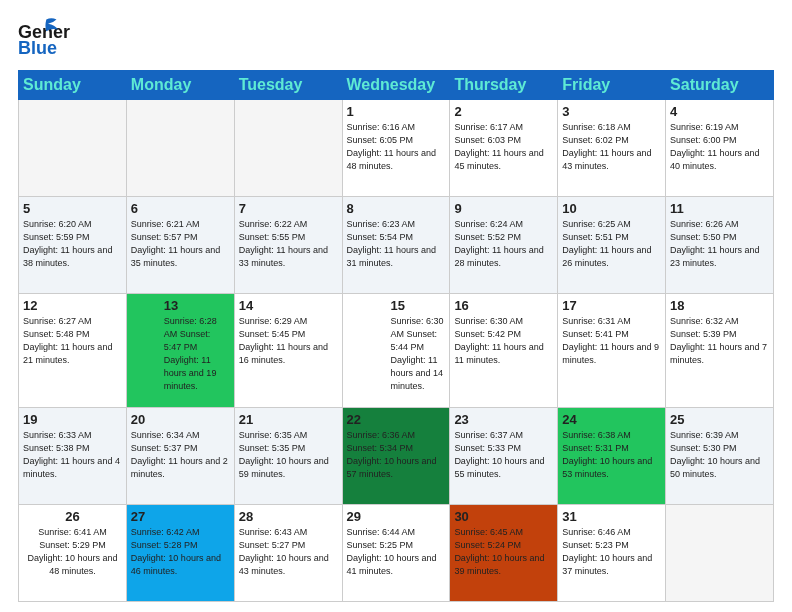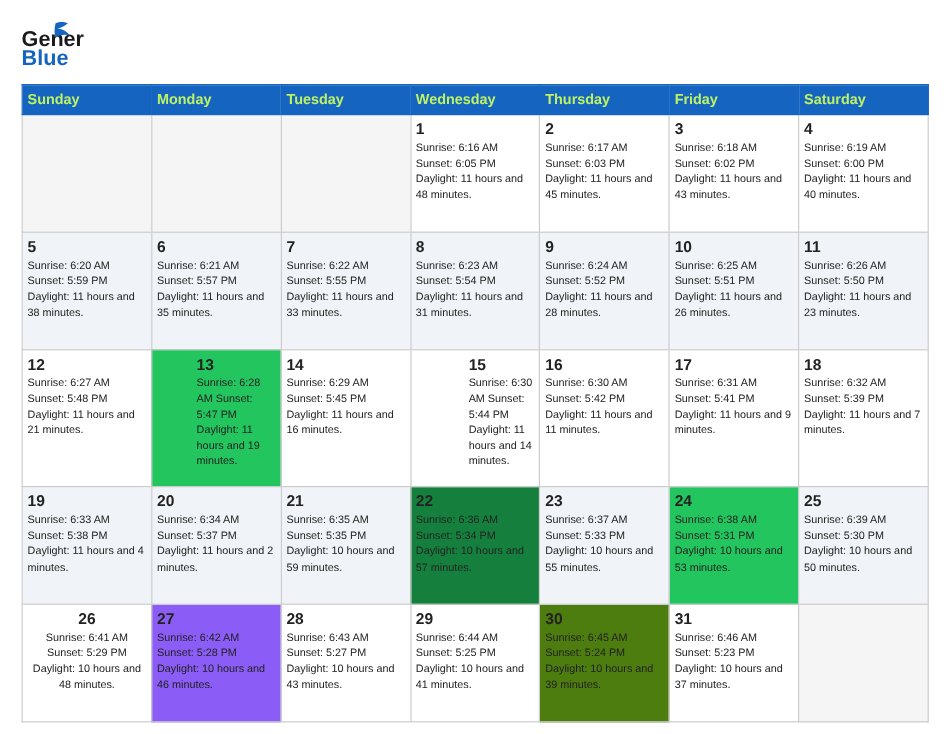--- a/index.html
+++ b/index.html
@@ -38,22 +38,22 @@
       margin-top: 2px;
     }
     .calendar {
       flex: 1;
       border-collapse: collapse;
       width: 100%;
       table-layout: fixed;
     }
     .calendar th {
       background: #1565c0;
-      color: #bef264;
-      font-size: 12px;
+      color: #5eead4;
+      font-size: 16px;
       font-weight: bold;
       padding: 5px 4px;
       text-align: left;
       border: 1px solid #1565c0;
     }
     .calendar td {
       border: 1px solid #ccc;
       vertical-align: top;
       padding: 4px 4px 3px 4px;
       font-size: 9.5px;
@@ -307,42 +307,42 @@
           </td>
         </tr>
         <tr>
           <td style="background: rgb(255, 255, 255); text-align: center;">
             <span class="day-num">26</span>
             <div class="day-info">Sunrise: 6:41 AM
 Sunset: 5:29 PM
 Daylight: 10 hours
 and 48 minutes.</div>
           </td>
-          <td style="background: #8b5cf6;">
+          <td style="background: #0ea5e9;">
             <span class="day-num">27</span>
             <div class="day-info">Sunrise: 6:42 AM
 Sunset: 5:28 PM
 Daylight: 10 hours
 and 46 minutes.</div>
           </td>
           <td style="background: rgb(255, 255, 255);">
             <span class="day-num">28</span>
             <div class="day-info">Sunrise: 6:43 AM
 Sunset: 5:27 PM
 Daylight: 10 hours
 and 43 minutes.</div>
           </td>
           <td style="background: rgb(255, 255, 255);">
             <span class="day-num">29</span>
             <div class="day-info">Sunrise: 6:44 AM
 Sunset: 5:25 PM
 Daylight: 10 hours
 and 41 minutes.</div>
           </td>
-          <td style="background: #4d7c0f; margin-left: 23px;">
+          <td style="background: #c2410c; margin-left: 23px;">
             <span class="day-num">30</span>
             <div class="day-info">Sunrise: 6:45 AM
 Sunset: 5:24 PM
 Daylight: 10 hours
 and 39 minutes.</div>
           </td>
           <td style="background: rgb(255, 255, 255);">
             <span class="day-num">31</span>
             <div class="day-info">Sunrise: 6:46 AM
 Sunset: 5:23 PM

